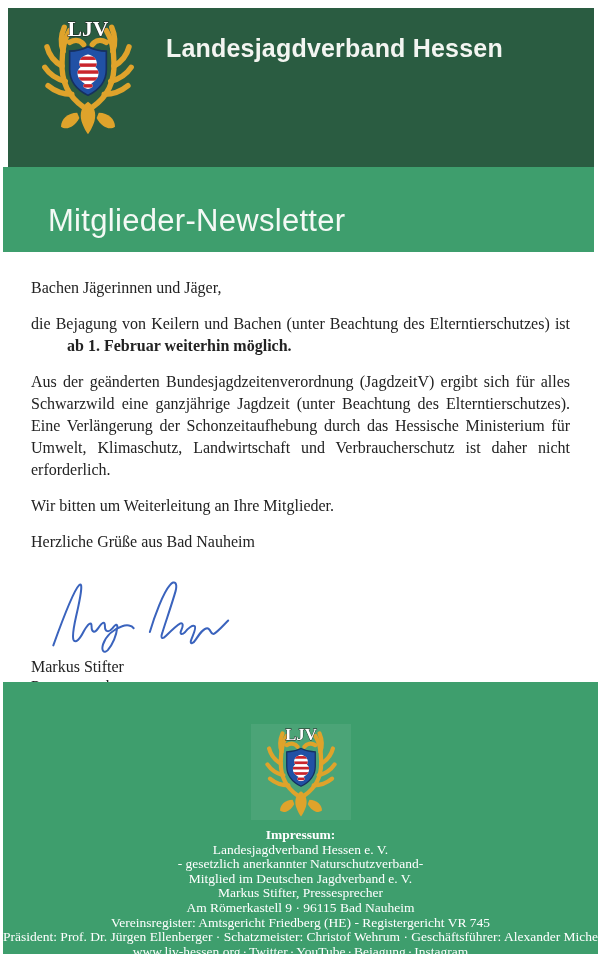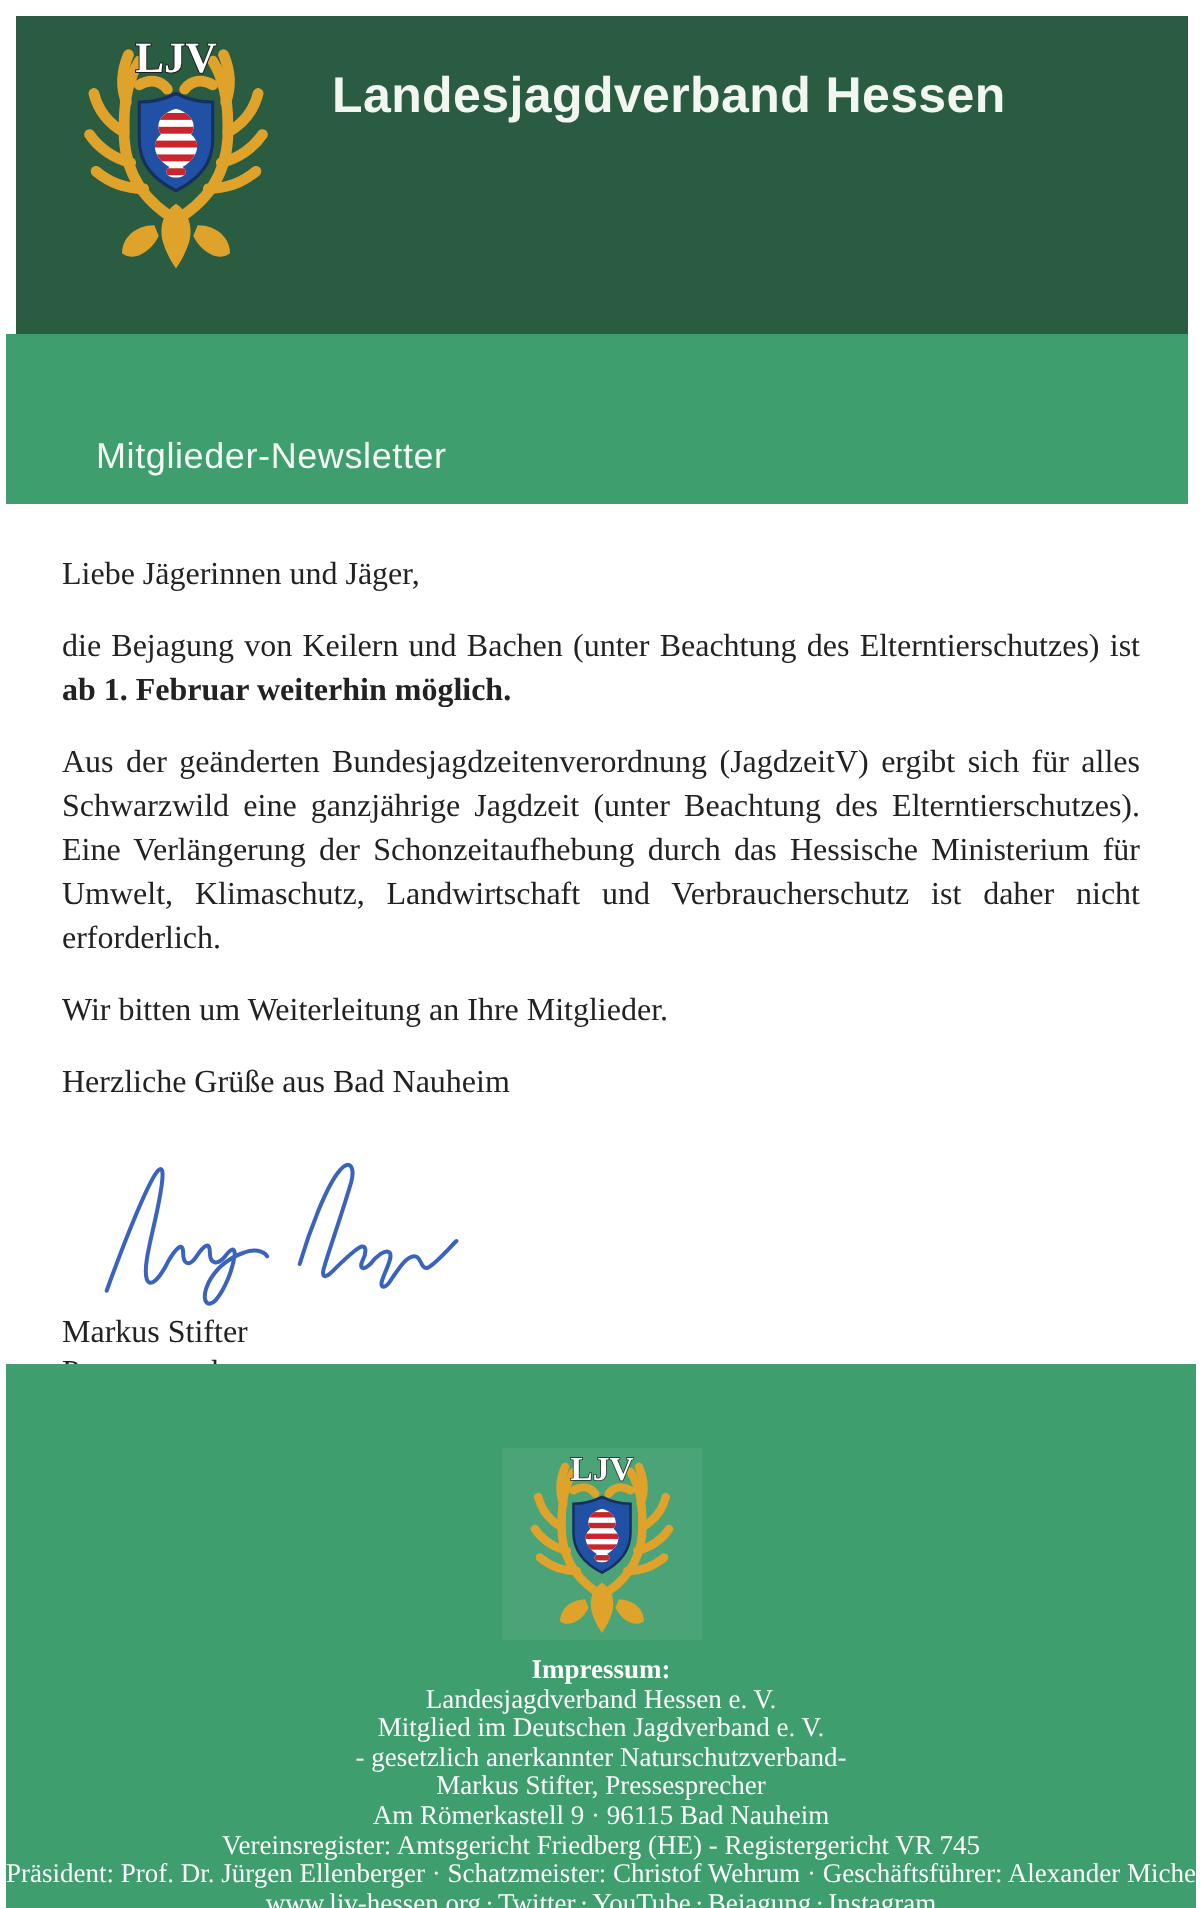--- a/index.html
+++ b/index.html
@@ -21,31 +21,31 @@
     font-size:25px; color:#f3f5f1; letter-spacing:0.2px;
   }
 
   
   .newsbar {
     margin:0 7px 0 3px; height:85px; background:#3e9e6d;
     display:flex; align-items:flex-end; padding:0 0 13px 45px;
   }
   .newsbar-title {
     font-family:"Liberation Sans", sans-serif; font-weight:normal;
-    font-size:18px; color:#f4f9f5; letter-spacing:0.3px;
+    font-size:31px; color:#f4f9f5; letter-spacing:0.3px;
   }
 
   
   .mailbody {
     height:430px; padding:25px 31px 0 31px; font-size:16px; line-height:22px;
     color:#222222; overflow:hidden;
   }
   .mailbody p { margin:0 0 14px 0; }
   .just { text-align:justify; }
-  .b { font-weight:bold; }
+  .b { font-weight:bold;margin-left:36px; }
   .signature-wrap { margin:10px 0 0 13px; height:88px; }
   .signature-wrap svg { width:205px; height:86px; }
   .signer { margin-top:2px; line-height:20px; }
 
   
   .footer-block {
     margin:0 3px; height:286px; background:#3e9e6d; color:#ffffff;
     text-align:center; font-size:13.5px; line-height:14.6px; padding-top:42px;
   }
   .footer-logo-patch {
@@ -113,21 +113,21 @@
       <use href="#ljv-logo"></use>
     </svg>
     <div class="header-title">Landesjagdverband Hessen</div>
   </div>
 
   <div class="newsbar">
     <div class="newsbar-title">Mitglieder-Newsletter</div>
   </div>
 
   <div class="mailbody">
-    <p>Liebe Jägerinnen und Jäger,</p>
+    <p>Bachen Jägerinnen und Jäger,</p>
 
     <p class="just"><span>die Bejagung von Keilern und Bachen (unter Beachtung des Elterntierschutzes) ist </span><span class="b">ab 1. Februar weiterhin möglich.</span></p>
 
     <p class="just">Aus der geänderten Bundesjagdzeitenverordnung (JagdzeitV) ergibt sich für alles Schwarzwild eine ganzjährige Jagdzeit (unter Beachtung des Elterntierschutzes). Eine Verlängerung der Schonzeitaufhebung durch das Hessische Ministerium für Umwelt, Klimaschutz, Landwirtschaft und Verbraucherschutz ist daher nicht erforderlich.</p>
 
     <p>Wir bitten um Weiterleitung an Ihre Mitglieder.</p>
 
     <p>Herzliche Grüße aus Bad Nauheim</p>
 
     <div class="signature-wrap">
@@ -147,22 +147,22 @@
 
   <div class="footer-block">
     <div class="footer-logo-patch">
       <svg viewBox="0 0 100 112">
         <use href="#ljv-logo"></use>
       </svg>
     </div>
 
     <div class="footer-line imp-label">Impressum:</div>
     <div class="footer-line">Landesjagdverband Hessen e. V.</div>
+    <div class="footer-line">- gesetzlich anerkannter Naturschutzverband-</div>
     <div class="footer-line">Mitglied im Deutschen Jagdverband e. V.</div>
-    <div class="footer-line">- gesetzlich anerkannter Naturschutzverband-</div>
     <div class="footer-line">Markus Stifter, Pressesprecher</div>
     <div class="footer-line">Am Römerkastell 9 · 96115 Bad Nauheim</div>
 
 
     <div class="footer-line">Vereinsregister: Amtsgericht Friedberg (HE) - Registergericht VR 745</div>
     <div class="footer-line">Präsident: Prof. Dr. Jürgen Ellenberger · Schatzmeister: Christof Wehrum · Geschäftsführer: Alexander Michel</div>
 
     <div class="footer-line">
       <a class="white-link">www.ljv-hessen.org</a><span class="sep">·</span><a class="white-link">Twitter</a><span class="sep">·</span><a class="white-link">YouTube</a><span class="sep">·</span><a class="white-link">Bejagung</a><span class="sep">·</span><a class="white-link">Instagram</a>
     </div>

